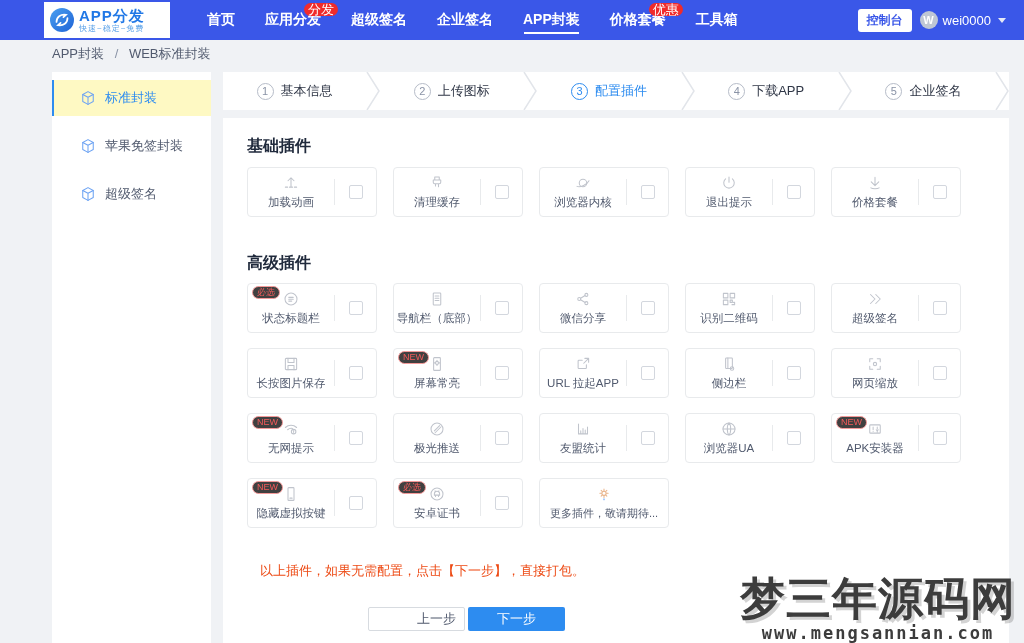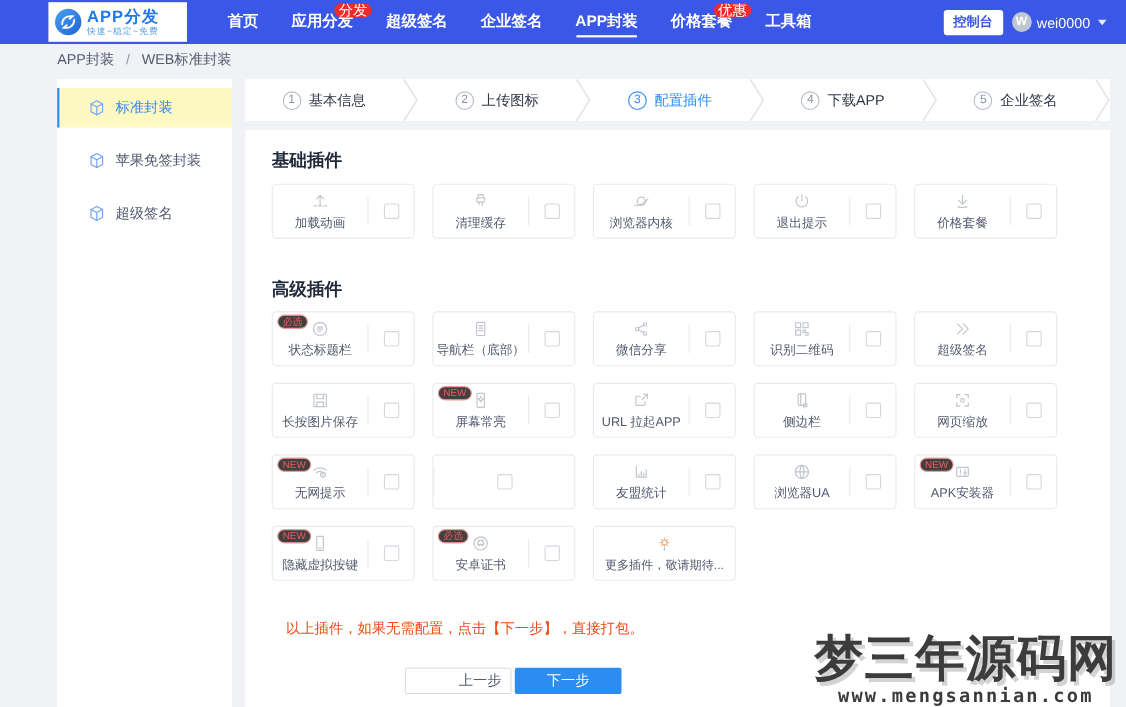--- a/index.html
+++ b/index.html
@@ -513,20 +513,29 @@
             </svg>
           </span>
           <span class="card-label">无网提示</span>
         </div>
         <div class="card-divider"></div>
         <div class="card-check-zone">
           <span class="checkbox"></span>
         </div>
       </div>
       <div class="plugin-card">
+        <div class="card-left">
+          <span class="card-icon">
+            <svg width="18" height="18" viewBox="0 0 24 24" fill="none" stroke="currentColor" stroke-width="1.4" stroke-linecap="round" stroke-linejoin="round">
+              <circle cx="12" cy="12" r="8"></circle>
+              <path d="M8.5 14.5l7-7M9.5 17l8-8"></path>
+            </svg>
+          </span>
+          <span class="card-label">极光推送</span>
+        </div>
         <div class="card-divider"></div>
         <div class="card-check-zone">
           <span class="checkbox"></span>
         </div>
       </div>
       <div class="plugin-card">
         <div class="card-left">
           <span class="card-icon">
             <svg width="18" height="18" viewBox="0 0 24 24" fill="none" stroke="currentColor" stroke-width="1.4" stroke-linecap="round" stroke-linejoin="round">
               <path d="M6 5.5v13M6 18.5h12M9 18.5v-4M12 18.5v-7M15 18.5v-5M18 18.5v-9"></path>

